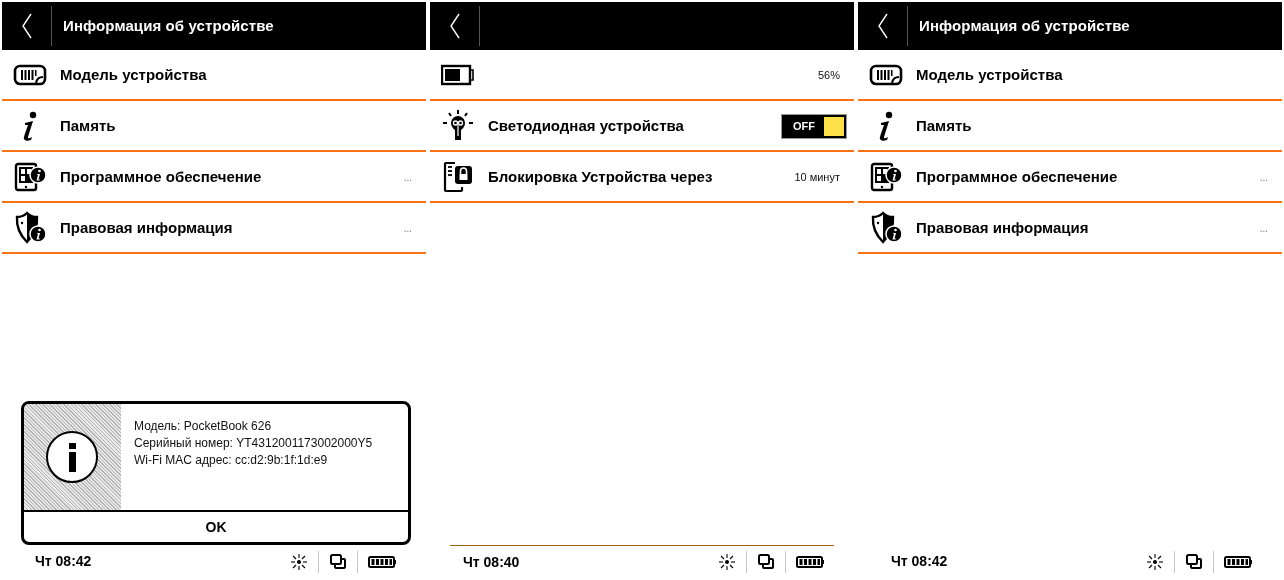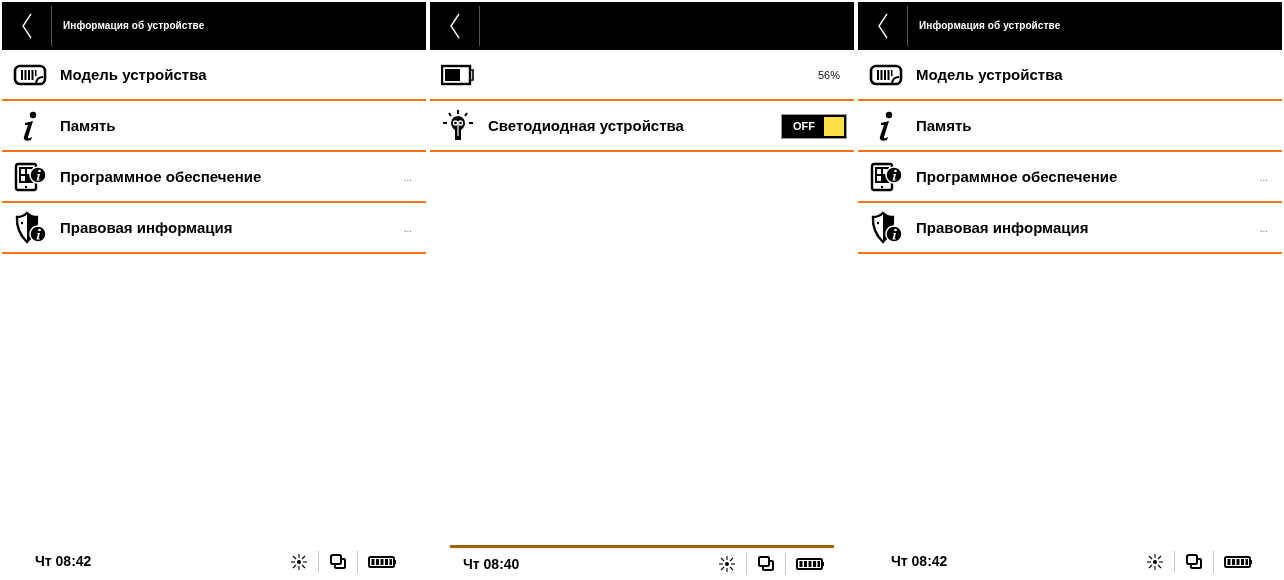--- a/index.html
+++ b/index.html
@@ -9,21 +9,21 @@
   .panel { position: absolute; top: 0; height: 580px; background: #fff; }
   .p1 { left: 0; width: 428px; }
   .p2 { left: 428px; width: 428px; }
   .p3 { left: 856px; width: 428px; }
 
   .header { position: absolute; top: 2px; left: 2px; right: 2px; height: 48px; background: #000; color: #fff; }
   .p3 .header { right: 2px; }
   .back-btn { position: absolute; left: 0; top: 0; width: 50px; height: 48px; display: flex; align-items: center; justify-content: center; }
   .back-btn svg { width: 14px; height: 26px; }
   .hdr-sep { position: absolute; left: 49px; top: 4px; width: 1px; height: 40px; background: #555; }
-  .hdr-title { position: absolute; left: 61px; top: 0; height: 48px; line-height: 48px; font-size: 10px; font-weight: bold; letter-spacing: 0.1px; }
+  .hdr-title { position: absolute; left: 61px; top: 0; height: 48px; line-height: 48px; font-size: 15px; font-weight: bold; letter-spacing: 0.1px; }
 
   .list { position: absolute; top: 50px; left: 2px; right: 2px; }
   .row { position: relative; height: 51px; border-bottom: 2px solid #f97316; }
   .row .icon { position: absolute; left: 10px; top: 8px; width: 36px; height: 34px; display: flex; align-items: center; justify-content: center; }
   .row .icon svg { width: 34px; height: 34px; }
   .row .label { position: absolute; left: 58px; top: 0; line-height: 50px; font-size: 15px; font-weight: bold; }
   .row .value { position: absolute; right: 14px; top: 0; line-height: 50px; font-size: 11px; color: #111; }
   .row .dots { position: absolute; right: 14px; top: 0; line-height: 52px; font-size: 10px; color: #777; letter-spacing: 0px; }
 
   .toggle { position: absolute; right: 8px; top: 14px; width: 64px; height: 23px; border: 2px solid #000; background: #fde047; box-shadow: 0 0 0 1px #999; }
@@ -36,21 +36,21 @@
   .info-circle { position: absolute; left: 22px; width: 52px; height: 52px; border-radius: 50%; background: #fff; border: 2px solid #000; }
   .d1 .info-circle { top: 27px; }
   .info-circle .dot { position: absolute; left: 21px; top: 10px; width: 7px; height: 6px; background: #000; }
   .info-circle .bar { position: absolute; left: 21px; top: 19px; width: 7px; height: 20px; background: #000; }
   .dlg-text { position: absolute; left: 110px; font-size: 12px; line-height: 17px; color: #111; }
   .d1 .dlg-text { top: 14px; }
   .dlg-btn { position: absolute; left: 0; right: 0; bottom: 0; border-top: 2px solid #000; text-align: center; font-size: 14px; font-weight: bold; }
   .d1 .dlg-btn { top: 106px; line-height: 30px; }
 
   .statusbar { position: absolute; left: 22px; right: 30px; top: 548px; height: 28px; }
-  .p2 .statusbar { border-top: 3px solid #a16207; top: 545px; left: 22px; right: 22px; }
+  .p2 .statusbar { border-top: 1px solid #a16207; top: 545px; left: 22px; right: 22px; }
   .sb-time { position: absolute; left: 13px; top: 5px; font-size: 14px; font-weight: bold; }
   .p2 .sb-time { top: 8px; }
   .sb-icons { position: absolute; right: 0; top: 2px; height: 24px; display: flex; align-items: center; }
   .p2 .sb-icons { top: 4px; right: 8px; }
   .sb-icon { display: flex; align-items: center; justify-content: center; height: 24px; }
   .sb-sep { width: 1px; height: 22px; background: #c8c8c8; margin: 0 10px; }
   .sb-icon svg { display: block; }
 </style>
 </head>
 <body>
@@ -197,20 +197,34 @@
       <span class="icon">
           <svg>
             <use href="#sym-shield"></use>
           </svg>
         </span>
       <span class="label">Правовая информация</span>
       <span class="dots">...</span>
     </div>
   </div>
 
+  <div class="dialog d1">
+    <div class="dlg-icon-pane">
+      <div class="info-circle">
+          <div class="dot"></div>
+          <div class="bar"></div>
+        </div>
+    </div>
+    <div class="dlg-text">
+      <div>Модель: PocketBook 626</div>
+      <div>Серийный номер: YT4312001173002000Y5</div>
+      <div>Wi-Fi MAC адрес: cc:d2:9b:1f:1d:e9</div>
+    </div>
+    <div class="dlg-btn">OK</div>
+  </div>
 
   <div class="statusbar">
     <div class="sb-time">Чт 08:42</div>
     <div class="sb-icons">
       <span class="sb-icon">
           <svg width="18" height="18">
             <use href="#sym-frontlight"></use>
           </svg>
         </span>
       <span class="sb-sep"></span>
@@ -251,20 +265,29 @@
       <span class="icon">
           <svg>
             <use href="#sym-led"></use>
           </svg>
         </span>
       <span class="label">Светодиодная устройства</span>
       <div class="toggle">
         <div class="off">OFF</div>
       </div>
     </div>
+    <div class="row">
+      <span class="icon">
+          <svg>
+            <use href="#sym-lock"></use>
+          </svg>
+        </span>
+      <span class="label">Блокировка Устройства через</span>
+      <span class="value">10 минут</span>
+    </div>
   </div>
 
   <div class="statusbar">
     <div class="sb-time">Чт 08:40</div>
     <div class="sb-icons">
       <span class="sb-icon">
           <svg width="18" height="18">
             <use href="#sym-frontlight"></use>
           </svg>
         </span>

